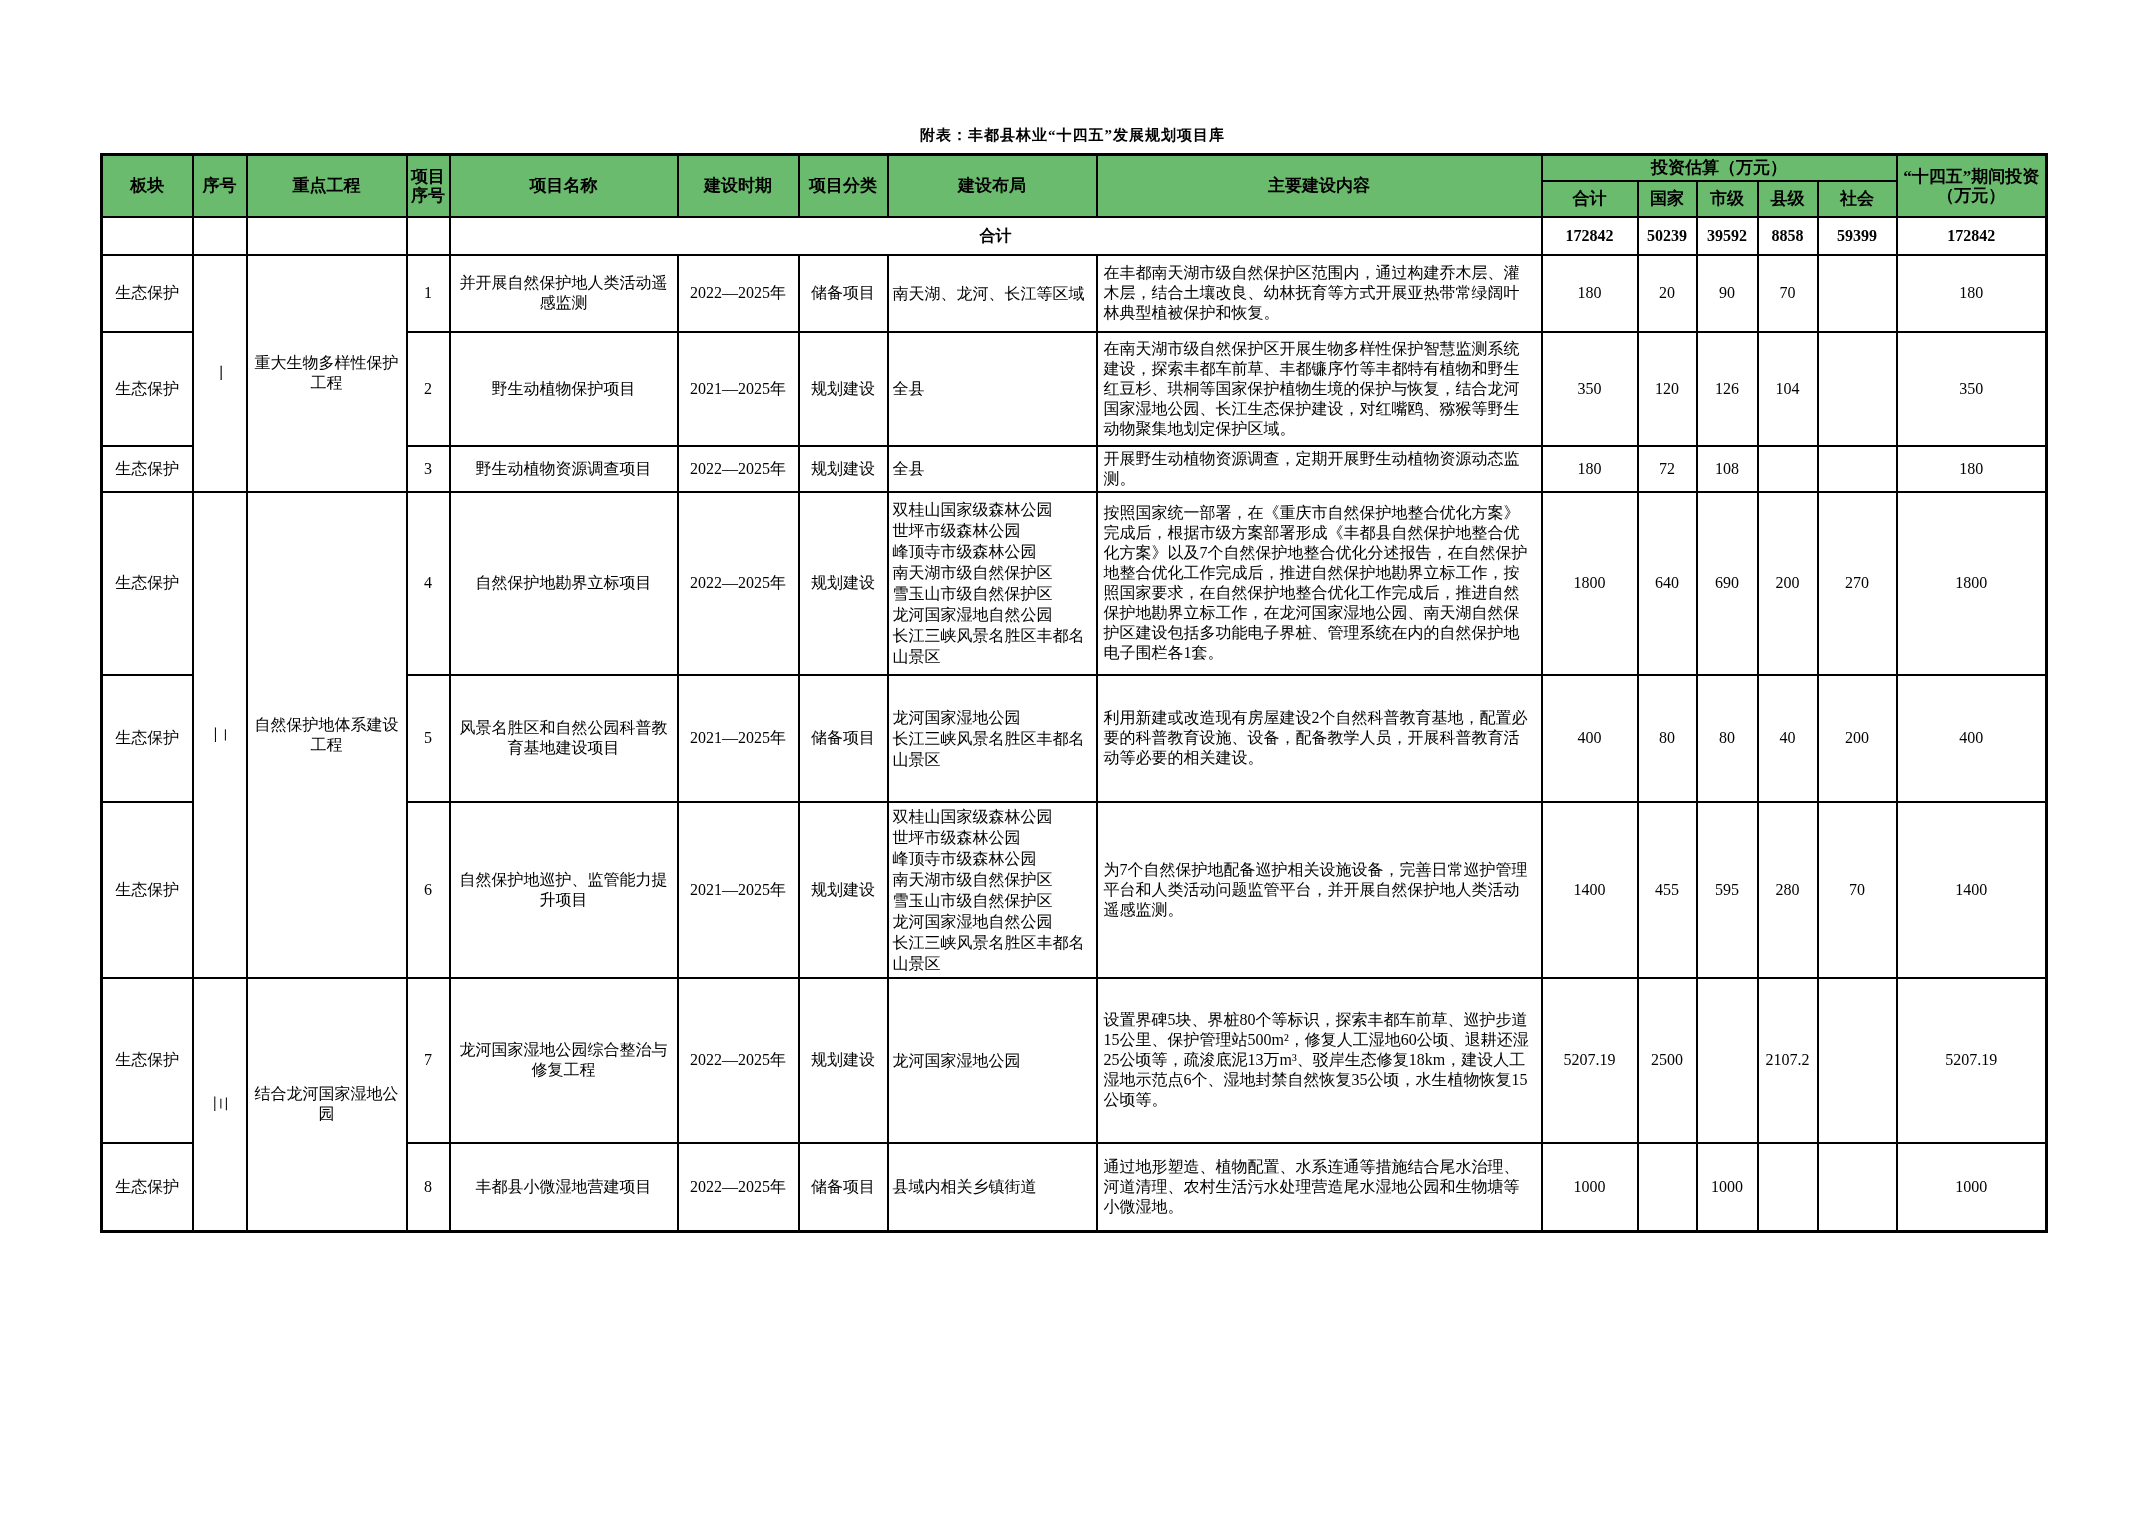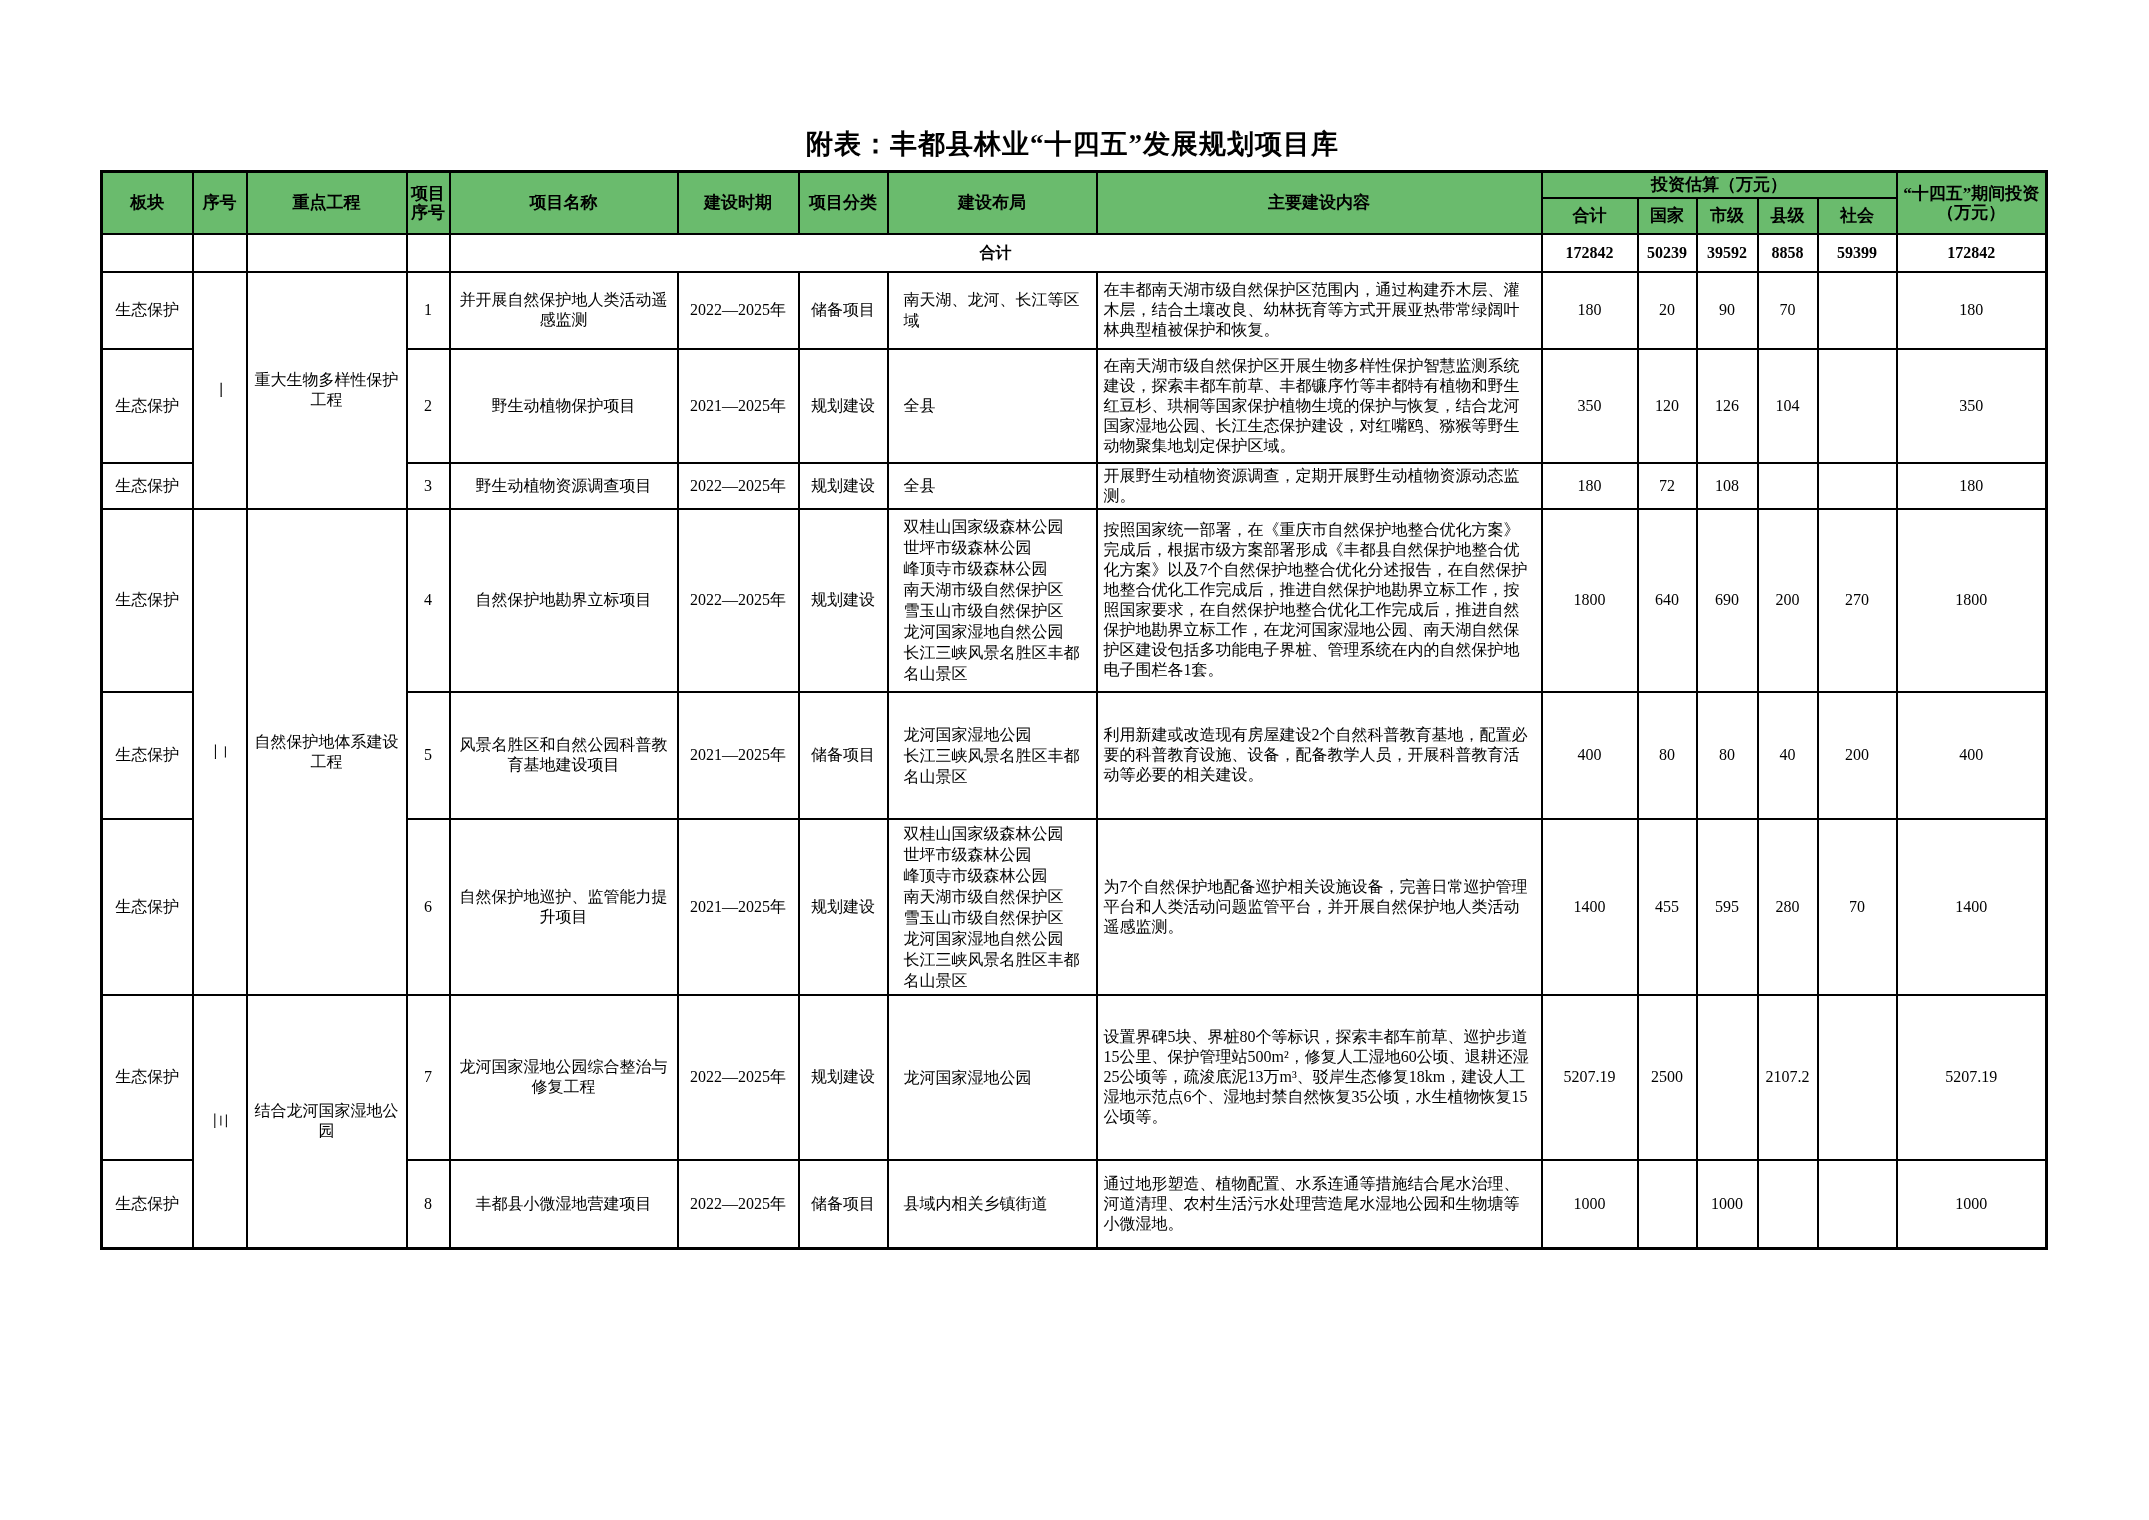--- a/index.html
+++ b/index.html
@@ -5,40 +5,40 @@
   :root { --header-bg: #6abb6d; --line: #000; }
   * { box-sizing: border-box; }
   html,body { margin:0; padding:0; }
   body {
     width:2149px; height:1520px; background:#ffffff; color:#000;
     font-family:"Liberation Serif","DejaVu Serif",serif;
     overflow:hidden;
   }
   .title {
     width:1945px; margin:126px 0 8px 100px;
-    text-align:center; font-size:27px; font-weight:bold;
+    text-align:center; font-size:15px; font-weight:bold;
     letter-spacing:1px;
   }
   table.proj {
     border-collapse:collapse; table-layout:fixed;
     margin-left:100px; width:1945px;
     border:3px solid var(--line);
   }
   th,td {
     border:2px solid var(--line);
     padding:2px 5px;
     font-size:16px; line-height:20px;
     text-align:center; vertical-align:middle;
     overflow:hidden; word-break:break-all;
   }
   thead th {
     background:var(--header-bg);
     font-weight:bold; font-size:17px; line-height:19px; padding:1px 3px;
   }
-  td.layout-cell { text-align:left; line-height:21px; white-space:pre-line; padding:2px 15px;margin-left:18px; }
+  td.layout-cell { text-align:left; line-height:21px; white-space:pre-line; padding:2px 4px;margin-left:18px; }
   td.content-cell { text-align:left; line-height:20px; white-space:pre-line; padding:2px 6px;font-family:Liberation Serif, serif; }
   tr.total-row td { font-weight:bold; }
   .vert { display:inline-block; transform:rotate(90deg); }
 </style>
 </head>
 <body>
 
 <div class="title">附表：丰都县林业“十四五”发展规划项目库</div>
 
 <table class="proj">

